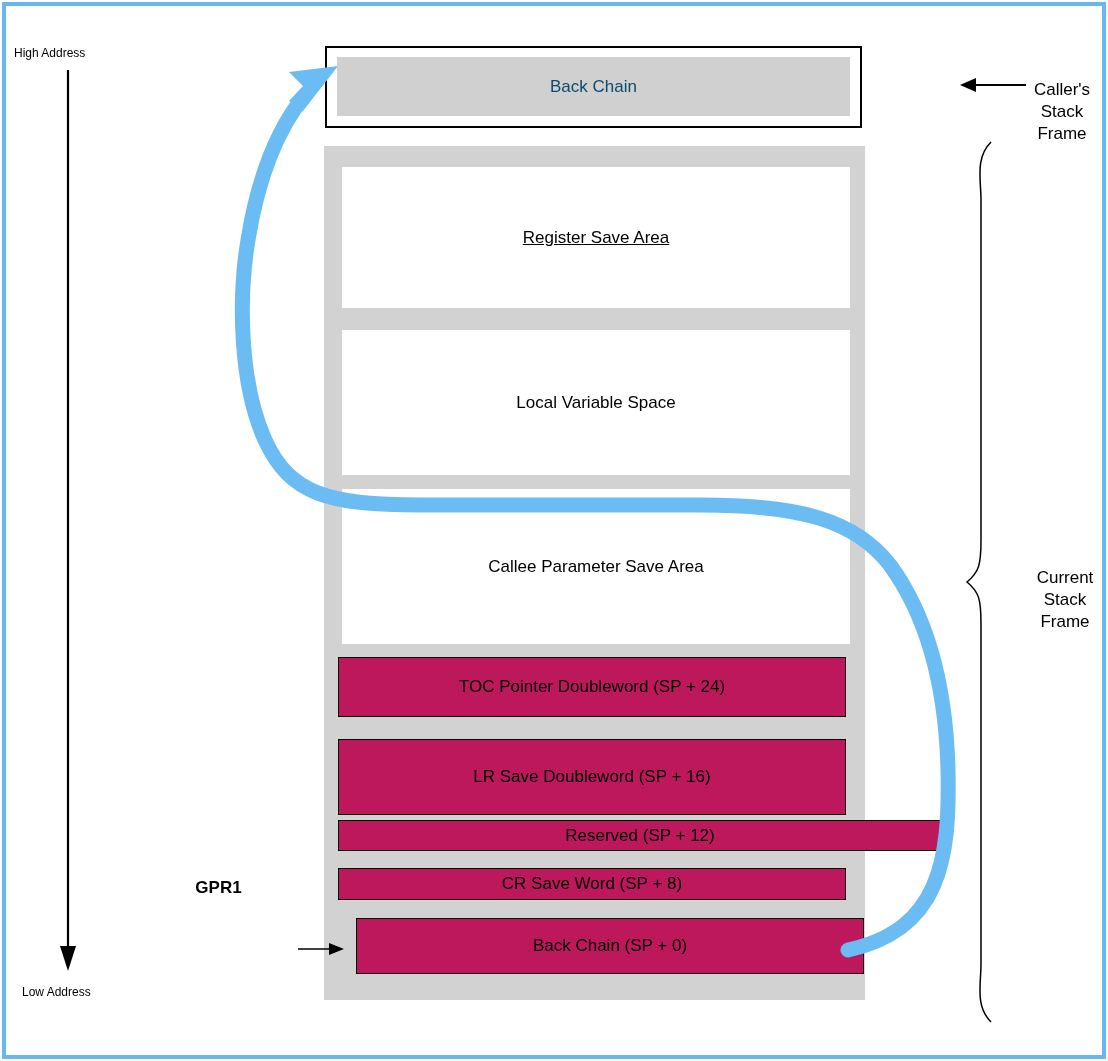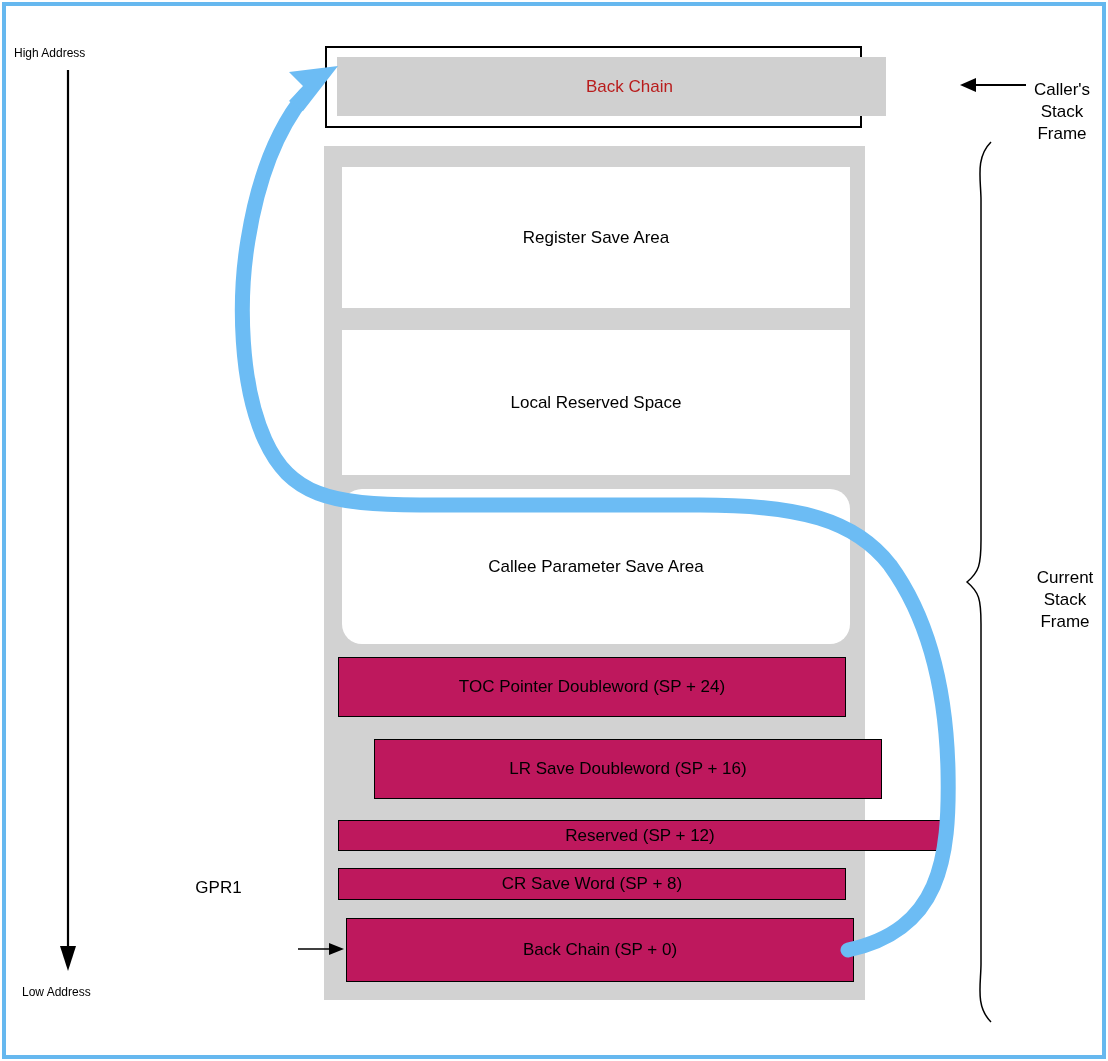--- a/index.html
+++ b/index.html
@@ -53,22 +53,21 @@
     position: absolute;
     left: 337px;
     top: 57px;
     width: 513px;
     height: 59px;
     background: #d0d0d0;
     display: flex;
     align-items: center;
     justify-content: center;
     font-size: 17px;
-    color: #b91c1c;
-    padding-left: 36px;
+    color: #0c4a6e;
   }
 
   
   #current-frame {
     position: absolute;
     left: 324px;
     top: 146px;
     width: 541px;
     height: 854px;
     background: #d2d2d2;
@@ -135,20 +134,21 @@
     justify-content: center;
     font-size: 17px;
   }
   #gpr1-label {
     position: absolute;
     left: 137px;
     top: 878px;
     width: 163px;
     text-align: center;
     font-size: 17px;
+    font-weight: bold;
   }
   #sp-arrow {
     position: absolute;
     left: 298px;
     top: 933px;
     width: 46px;
     height: 32px;
   }
 
   #caller-arrow {
@@ -193,35 +193,35 @@
   </svg>
 
   <div class="side-label" style="left:1022px; top:55px; width:80px;">
     <div>Caller's</div>
     <div>Stack</div>
     <div>Frame</div>
   </div>
 
   <div id="current-frame"></div>
 
-  <div class="slot white" style="left:342px; top:167px; width:508px; height:141px;">Register Save Area</div>
-
-  <div class="slot white" style="left:342px; top:330px; width:508px; height:145px;">Local Reserved Space</div>
-
-  <div class="slot white" style="left:342px; top:489px; width:508px; height:155px;border-radius:20px;">Callee Parameter Save Area</div>
+  <div class="slot white" style="left:342px; top:167px; width:508px; height:141px;text-decoration:underline;">Register Save Area</div>
+
+  <div class="slot white" style="left:342px; top:330px; width:508px; height:145px;">Local Variable Space</div>
+
+  <div class="slot white" style="left:342px; top:489px; width:508px; height:155px;">Callee Parameter Save Area</div>
 
   <div class="slot gray" style="left:338px; top:657px; width:508px; height:60px;">TOC Pointer Doubleword (SP + 24)</div>
 
-  <div class="slot gray" style="left:338px; top:739px; width:508px; height:60px;margin-left:36px;">LR Save Doubleword (SP + 16)</div>
+  <div class="slot gray" style="left:338px; top:739px; width:508px; height:76px;">LR Save Doubleword (SP + 16)</div>
 
   <div class="slot gray" style="left:338px; top:820px; width:604px; height:31px;">Reserved (SP + 12)</div>
 
   <div class="slot gray" style="left:338px; top:868px; width:508px; height:32px;">CR Save Word (SP + 8)</div>
 
-  <div class="slot gray" style="left:346px; top:918px; width:508px; height:64px;">Back Chain (SP + 0)</div>
+  <div class="slot gray" style="left:356px; top:918px; width:508px; height:56px;">Back Chain (SP + 0)</div>
 
   <svg id="brace" viewBox="0 0 44 884">
     <path d="M 26 2 C 10 18 16 40 16 60 L 16 400 C 16 425 14 432 2 442 C 14 452 16 459 16 484 L 16 824 C 16 844 10 866 26 882" fill="none" stroke="#000" stroke-width="1.5"></path>
   </svg>
 
   <div class="side-label" style="left:1022px; top:543px; width:86px;">
     <div>Current</div>
     <div>Stack</div>
     <div>Frame</div>
   </div>

